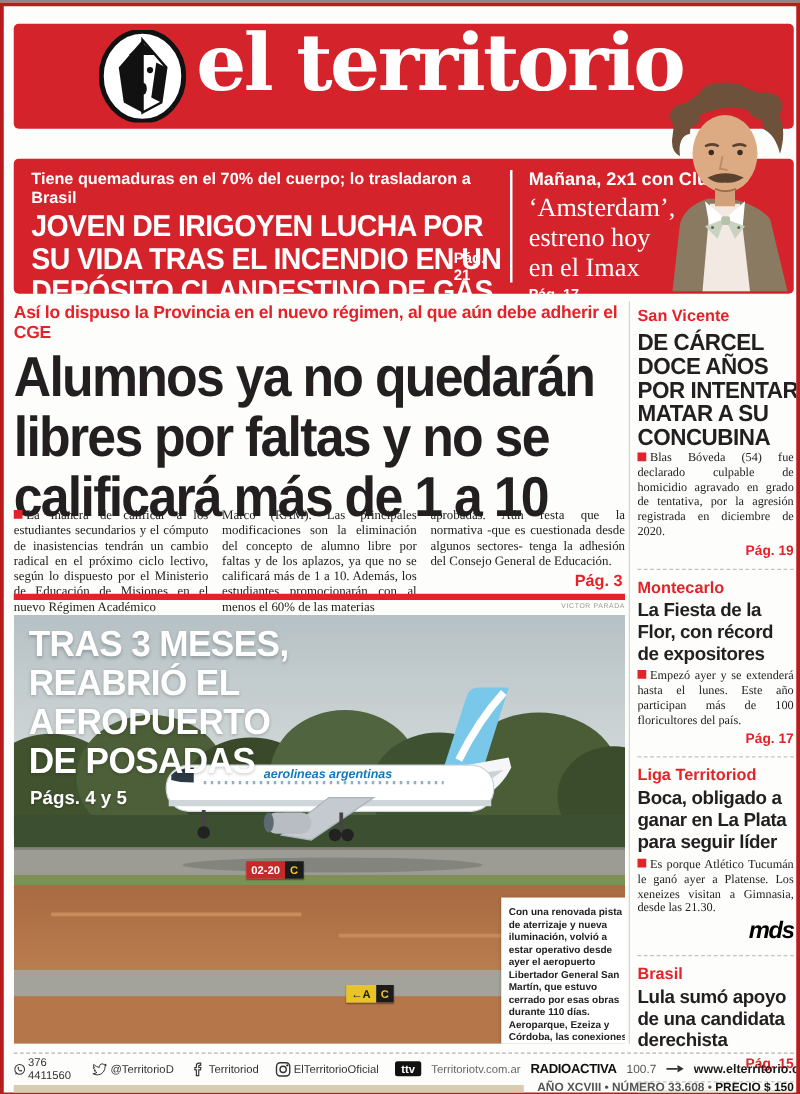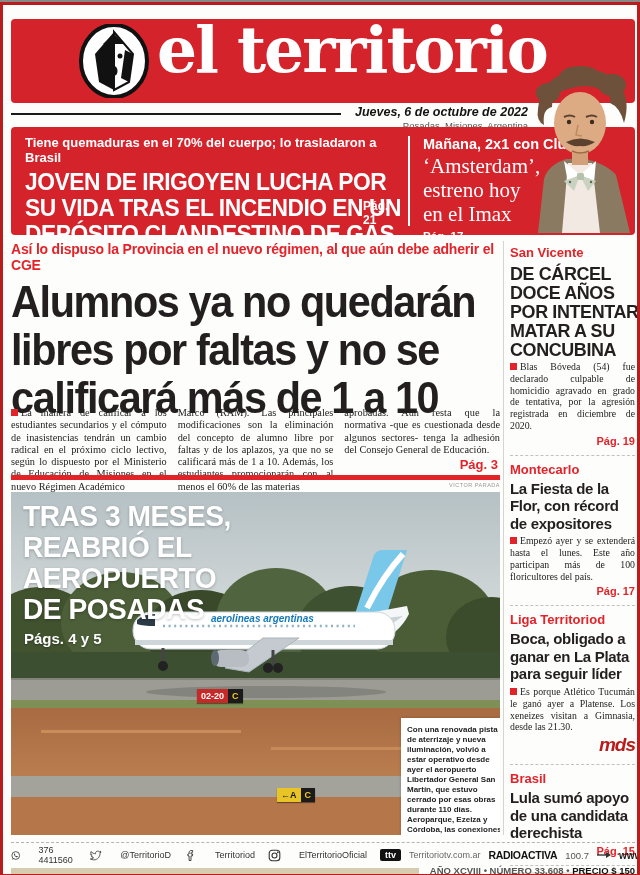--- a/index.html
+++ b/index.html
@@ -47,21 +47,21 @@
   .vdiv{position:absolute;left:500px;top:236px;height:594px;width:1px;background:#d5d5d0;}
   .sidebar{position:absolute;left:507px;top:234px;width:125px;}
   .sec{padding:6px 0 8px;border-bottom:1px dashed #c3c3bd;}
   .s-label{font-size:13px;font-weight:bold;color:#e3232a;margin-bottom:3px;}
   .s-head-caps .line{height:19px;}
   .s-head-caps span{display:inline-block;transform:scaleX(.97);transform-origin:0 50%;
         font-size:18.5px;font-weight:800;letter-spacing:-.4px;color:#231f20;white-space:nowrap;}
   .s-head{font-size:15px;line-height:17.5px;font-weight:800;letter-spacing:-.3px;color:#231f20;margin-bottom:3px;}
   .s-body{font-family:"Liberation Serif",serif;font-size:9.8px;line-height:11.8px;text-align:justify;color:#222;margin-top:3px;}
   .s-page{text-align:right;font-size:11px;font-weight:bold;color:#e3232a;margin-top:3px;}
-  .mds{text-align:right;font-weight:900;font-style:italic;font-size:19px;letter-spacing:-1px;color:#b91c1c;margin-top:1px;}
+  .mds{text-align:right;font-weight:900;font-style:italic;font-size:19px;letter-spacing:-1px;color:#000000;margin-top:1px;}
   
   .promo{margin-top:6px;background:#e9e5de;border-radius:2px;padding:6px 6px 8px;}
   .promo-label{font-size:8px;font-weight:bold;letter-spacing:.6px;color:#97382c;}
   
   .photo{position:absolute;left:8px;top:487px;width:489px;height:343px;overflow:hidden;}
   .photo svg.scene{position:absolute;left:0;top:0;}
   .p-head{position:absolute;left:12px;top:8px;z-index:3;}
   .p-head .line{height:31px;}
   .p-head span{display:inline-block;transform:scaleX(.97);transform-origin:0 50%;font-size:29px;
         font-weight:900;letter-spacing:-.5px;color:#fff;white-space:nowrap;text-shadow:0 1px 3px rgba(0,0,0,.25);}
@@ -70,21 +70,21 @@
   .sign1{left:186px;top:197px;}
   .sign2{left:266px;top:296px;}
   .sg-red{background:#c62a28;color:#fff;font-weight:bold;font-size:9px;padding:2px 4px;}
   .sg-blk{background:#1b1b1b;color:#f3c722;font-weight:bold;font-size:9px;padding:2px 4px;}
   .sg-yel{background:#e8c427;color:#1b1b1b;font-weight:bold;font-size:9px;padding:2px 4px;}
   .caption{position:absolute;left:390px;top:226px;width:95px;z-index:3;background:#fff;
         padding:7px 6px;font-size:8px;line-height:10px;font-weight:bold;color:#222;box-shadow:0 0 3px rgba(0,0,0,.2);}
   
   .f-dash{position:absolute;left:8px;top:837px;width:624px;border-top:1px dashed #b5b5b0;}
   .f-row1{position:absolute;left:8px;top:842px;width:624px;height:16px;display:flex;align-items:center;}
-  .f-item{display:flex;align-items:center;gap:18px;margin-right:13px;}
+  .f-item{display:flex;align-items:center;gap:2px;margin-right:13px;}
   .f-item svg{display:block;}
   .f-label{font-size:9px;color:#333;}
   .f-right{margin-left:auto;display:flex;align-items:center;gap:8px;}
   .ttv-box{background:#111;color:#fff;font-weight:bold;font-size:9px;padding:1px 5px;border-radius:2px;}
   .ttv-site{font-size:9px;color:#666;}
   .radio-brand{font-size:10.5px;font-weight:900;color:#111;letter-spacing:-.3px;}
   .radio-freq{font-size:9.5px;color:#555;}
   .website{font-size:10px;font-weight:bold;color:#1a1a1a;}
   .f-row2{position:absolute;left:8px;top:859px;width:624px;height:14px;}
   .tan-bar{position:absolute;left:0;top:4px;width:408px;height:8px;background:#d8ccb0;}
@@ -103,25 +103,20 @@
       <path d="M35 8 L54 30 L50 58 L35 66 Z" fill="#fff" stroke="#111" stroke-width="2"></path>
       <path d="M46 26 L54 30 L50 58 L42 54 Z" fill="#111"></path>
       <circle cx="29" cy="32" r="2.5" fill="#111"></circle>
       <circle cx="41" cy="32" r="2.5" fill="#111"></circle>
       <ellipse cx="35" cy="47" rx="3.5" ry="5" fill="#111"></ellipse>
       <path d="M24 20 L46 20 L35 10 Z" fill="#111"></path>
     </svg>
     <div class="masthead-title">el territorio</div>
   </div>
 
-  <div class="dateline">
-    <div class="rule"></div>
-    <div class="date-txt">Jueves, 6 de octubre de 2022</div>
-    <div class="loc-txt">Posadas, Misiones, Argentina</div>
-  </div>
 
   <div class="banner">
     <div class="banner-left">
       <div class="b-kicker">Tiene quemaduras en el 70% del cuerpo; lo trasladaron a Brasil</div>
       <div class="b-head">
         <div class="line"><span>JOVEN DE IRIGOYEN LUCHA POR</span></div>
         <div class="line"><span>SU VIDA TRAS EL INCENDIO EN UN</span></div>
         <div class="line"><span>DEPÓSITO CLANDESTINO DE GAS</span></div>
       </div>
       <div class="b-page">Pág. 21</div>

